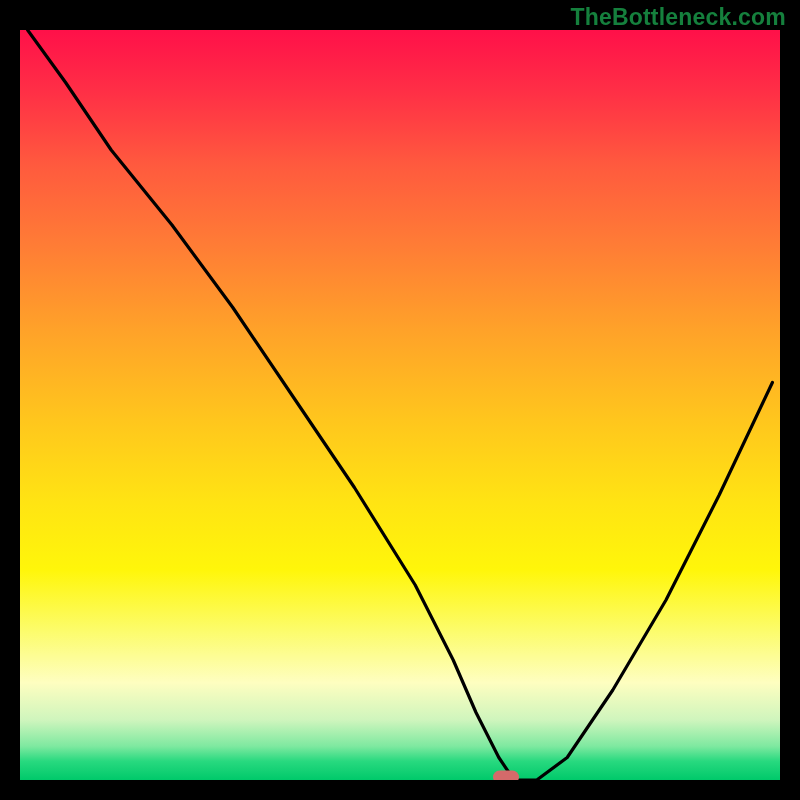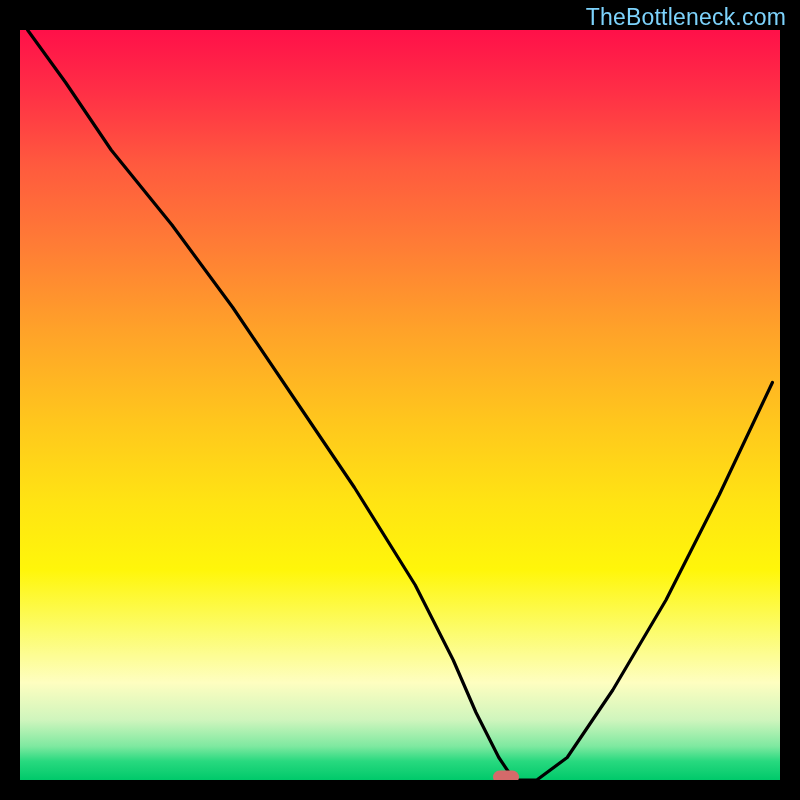--- a/index.html
+++ b/index.html
@@ -13,24 +13,24 @@
   .frame {
     position: relative;
     width: 800px;
     height: 800px;
     background: #000;
   }
   .watermark {
     position: absolute;
     top: 4px;
     right: 14px;
-    color: #7dd3fc;
+    color: #15803d;
     font-family: Arial, Helvetica, sans-serif;
     font-size: 23px;
-    font-weight: 400;
+    font-weight: 700;
     letter-spacing: 0.2px;
     z-index: 5;
   }
   .plot-area {
     position: absolute;
     left: 20px;
     top: 30px;
     width: 760px;
     height: 750px;
     overflow: hidden;

